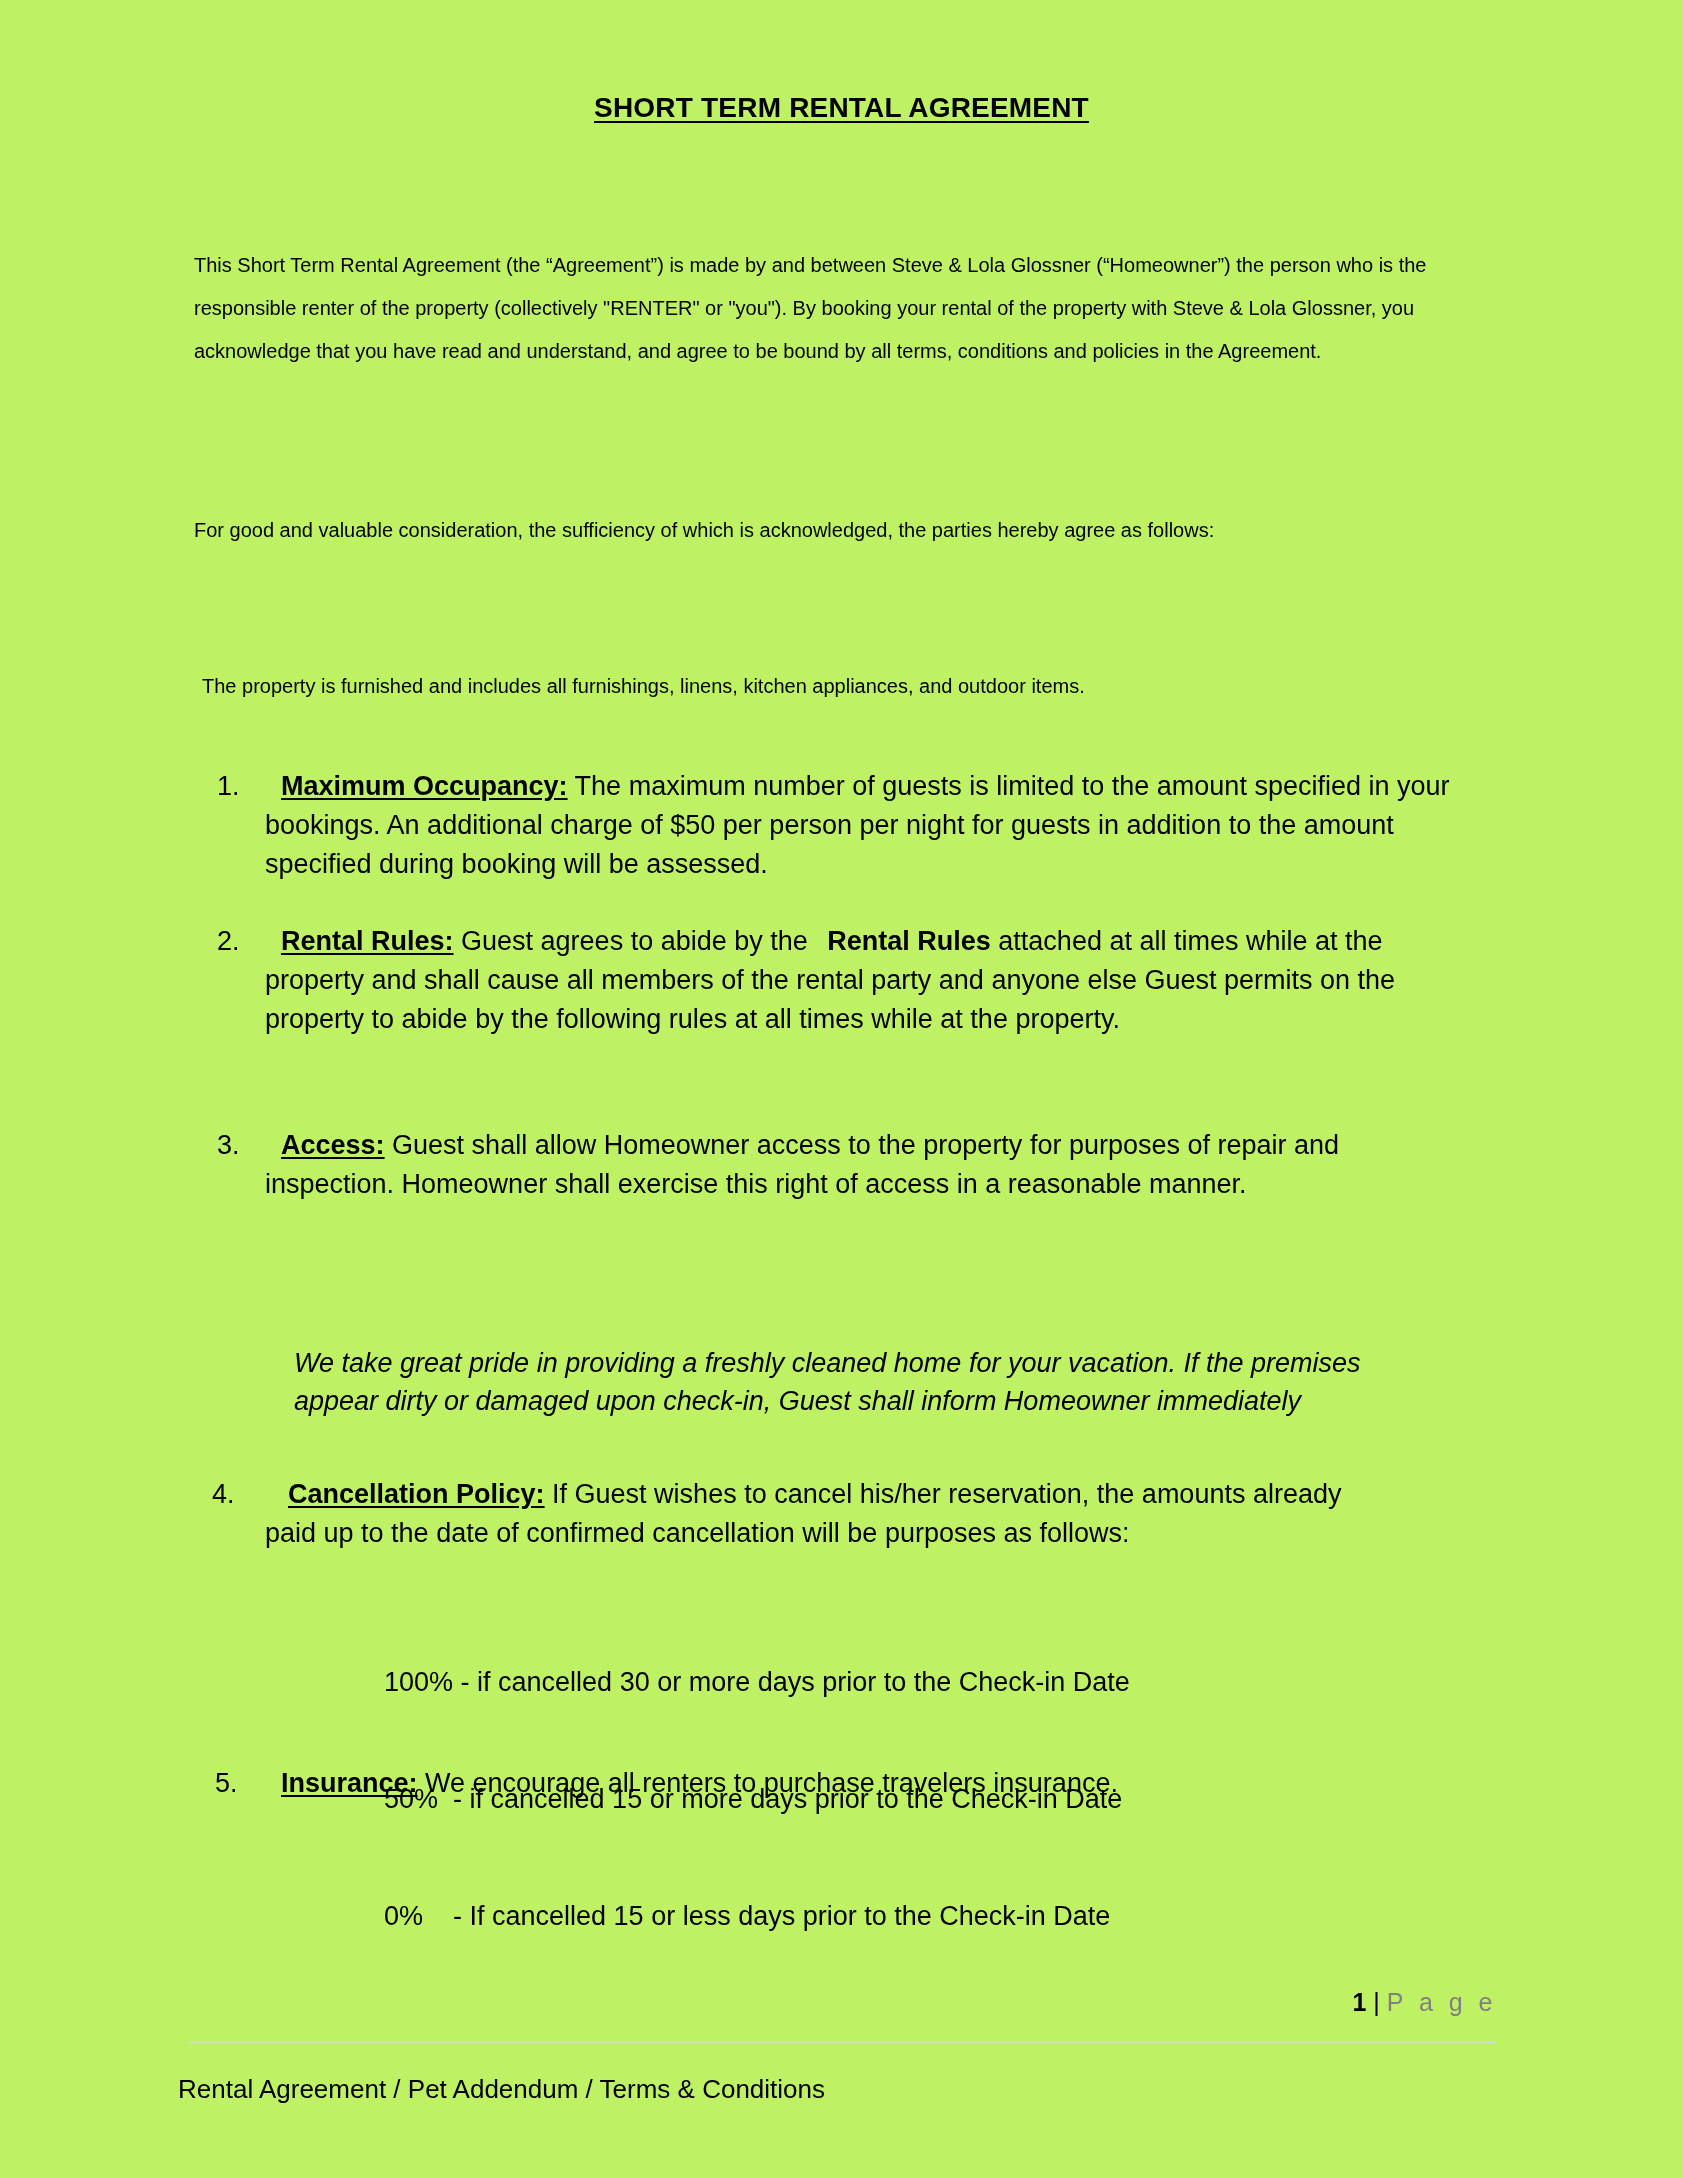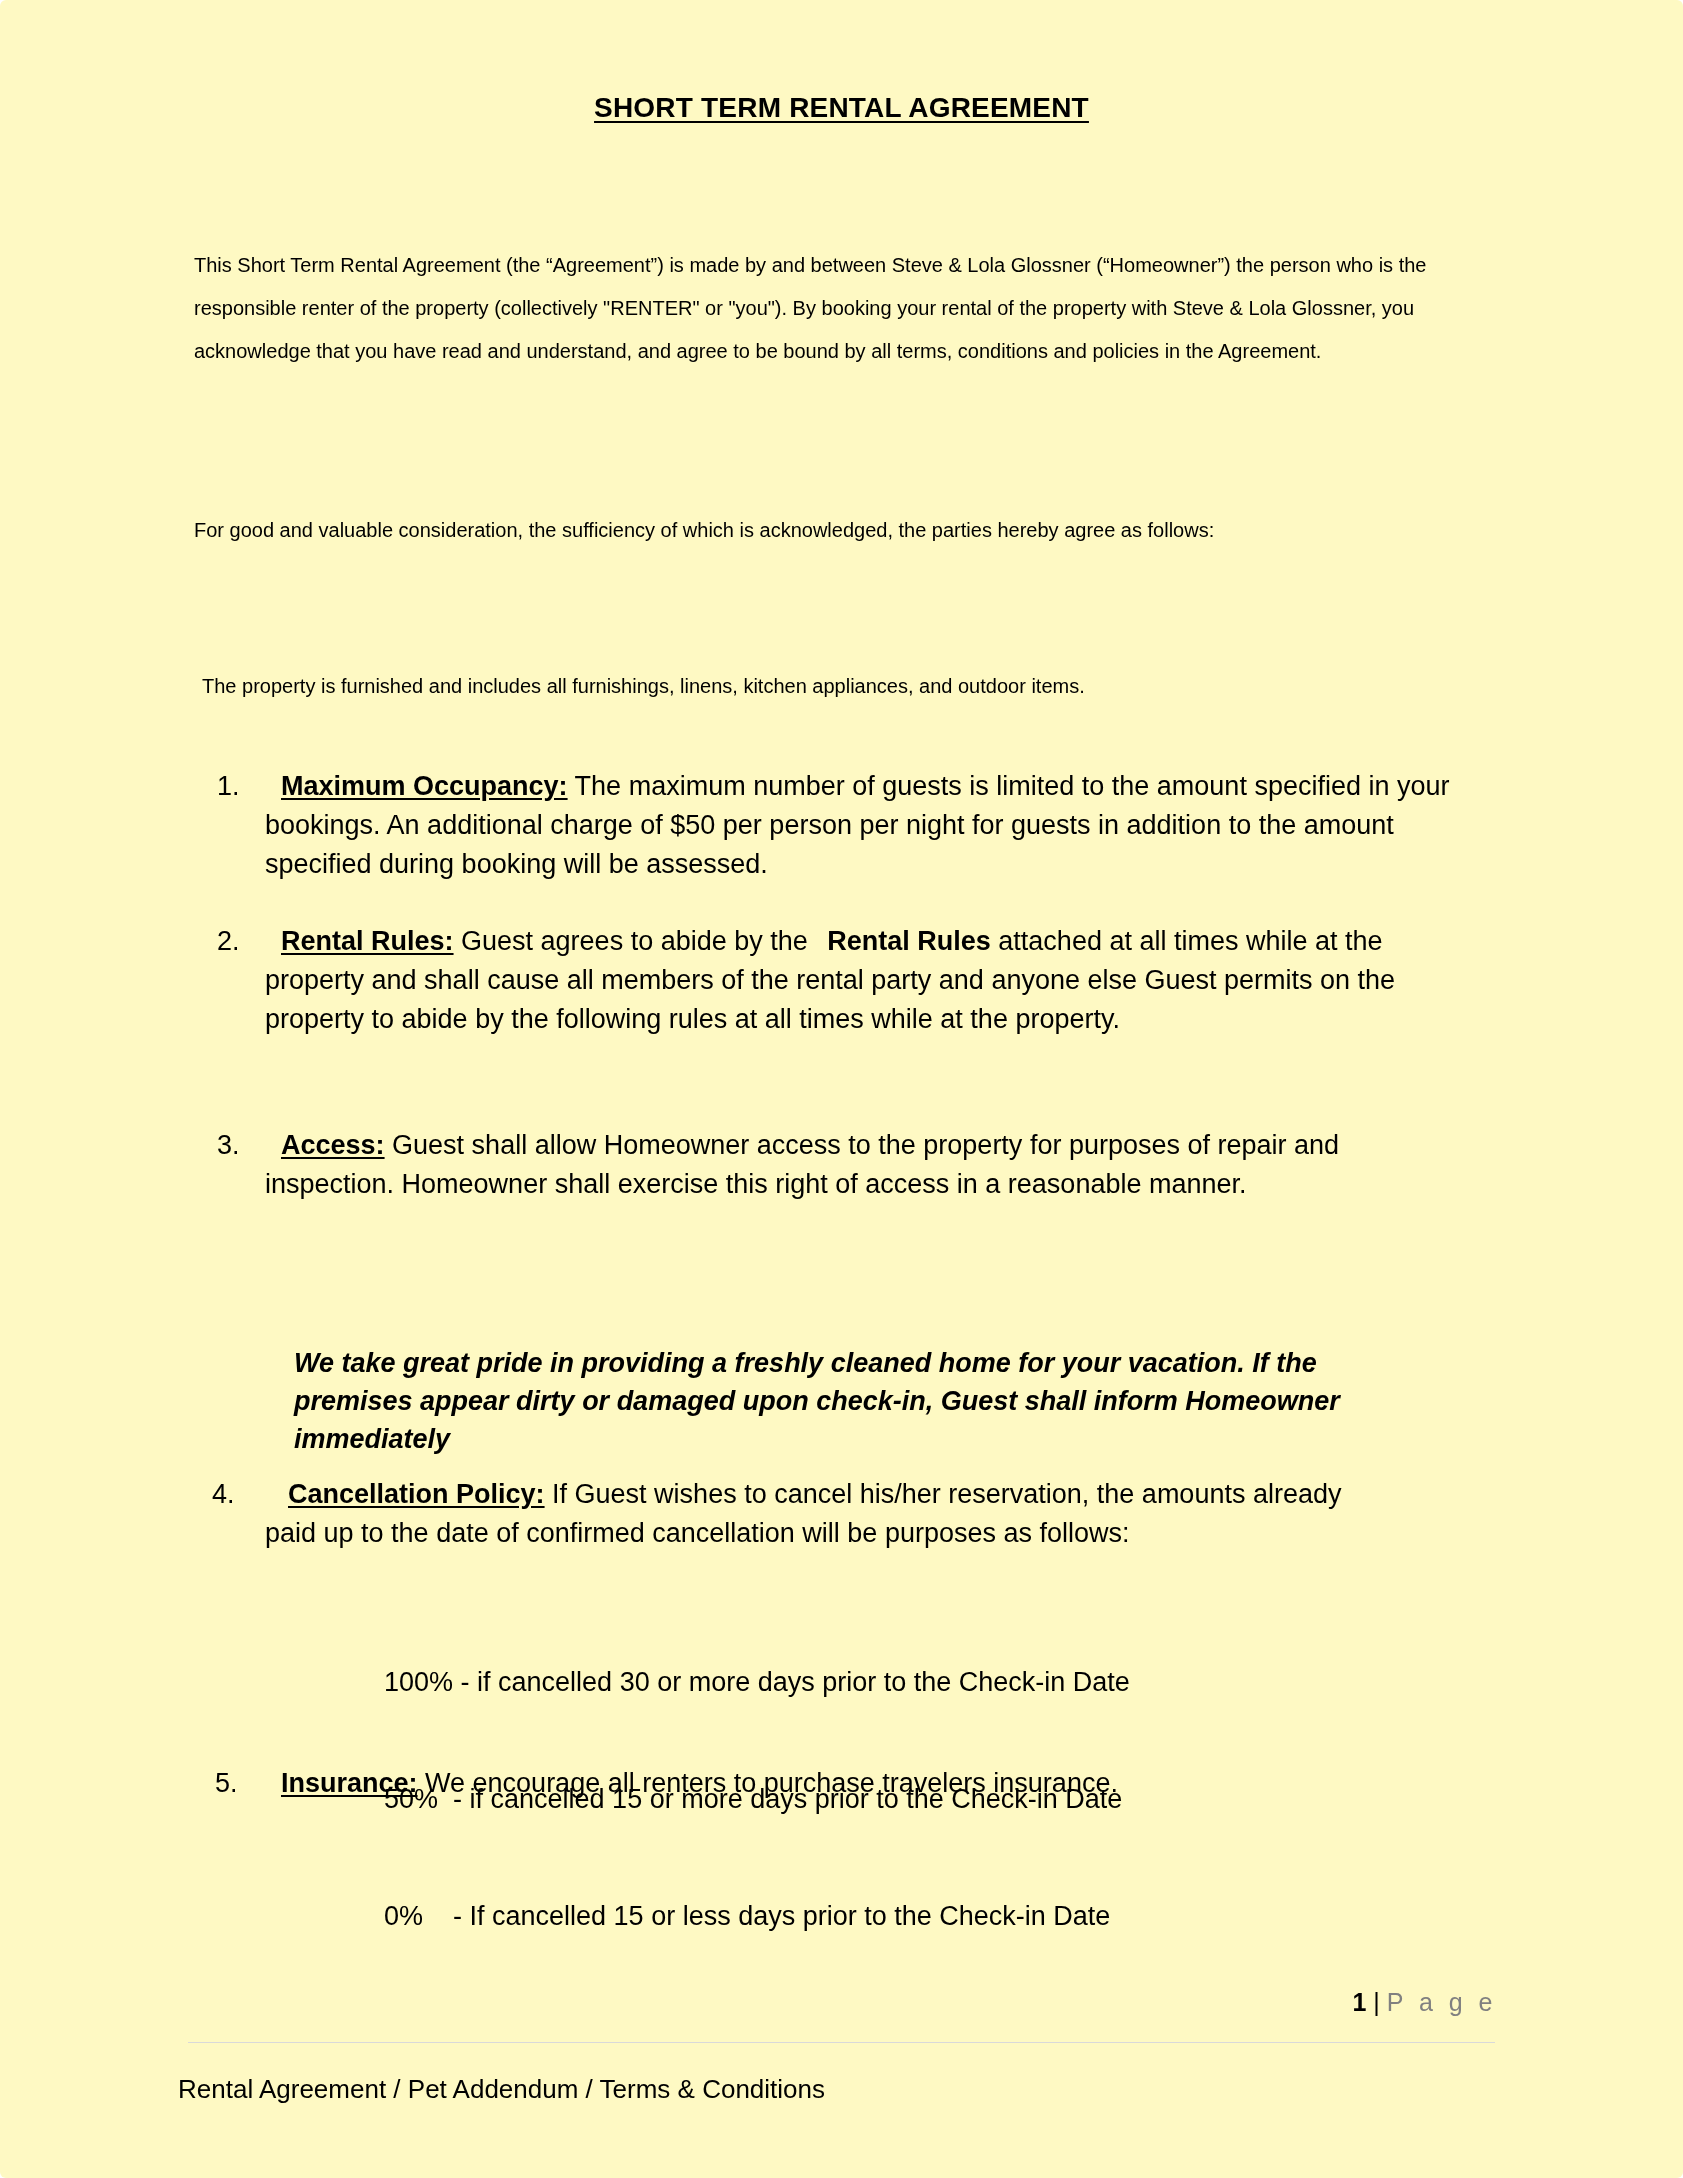--- a/index.html
+++ b/index.html
@@ -16,22 +16,21 @@
     color: #000000;
     overflow: hidden;
   }
 
   .page {
     position: absolute;
     left: 0;
     top: 0;
     width: 1683px;
     height: 2178px;
-    background: #fef9c3;
-    border-radius: 6px;
+    background: #bef264;
   }
 
   
   .doc-title {
     position: absolute;
     left: 0;
     top: 73px;
     width: 1683px;
     text-align: center;
     font-size: 28px;
@@ -109,21 +108,21 @@
   }
 
   
   .callout {
     position: absolute;
     left: 294px;
     top: 1317px;
     width: 1094px;
     font-size: 27px;
     line-height: 38px;
-    font-weight: bold;
+    font-weight: normal;
     font-style: italic;
   }
 
   
   .refund-table {
     position: absolute;
     left: 384px;
     top: 1585px;
     font-size: 27px;
     line-height: 39px;

